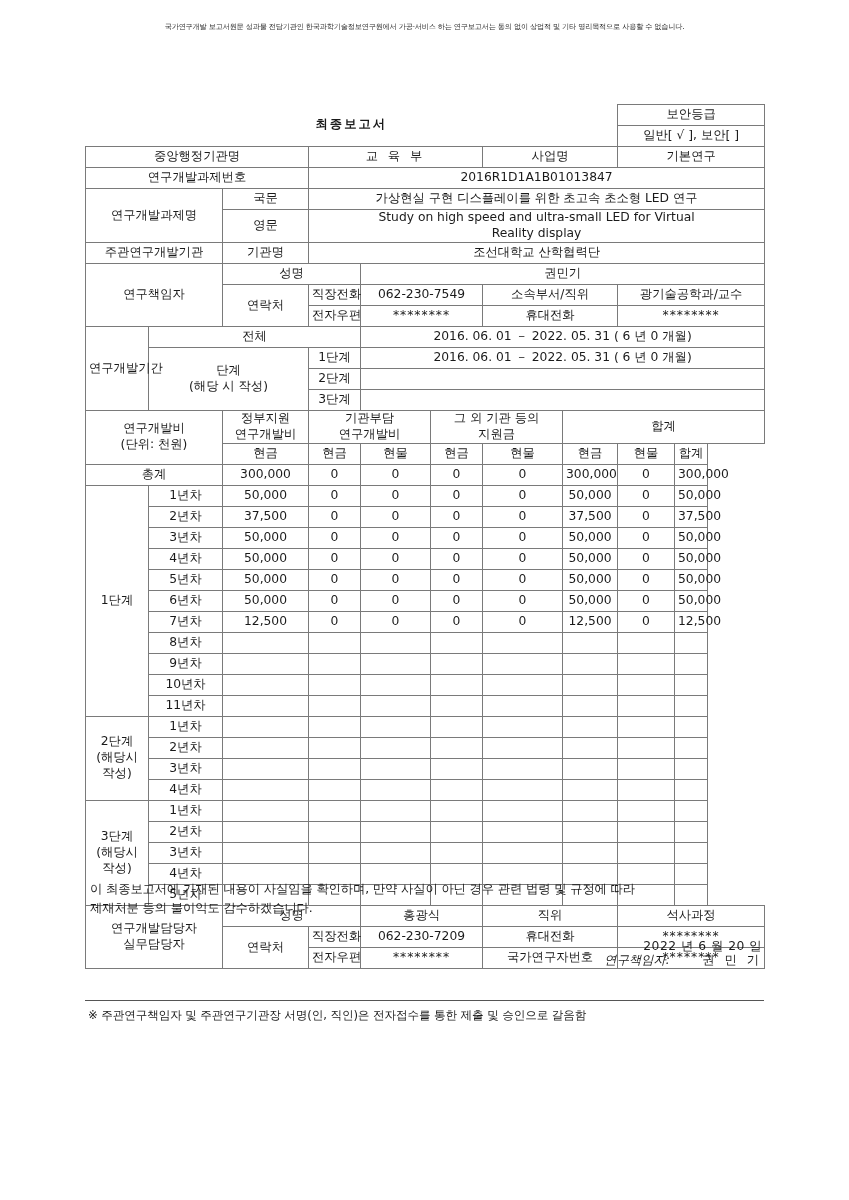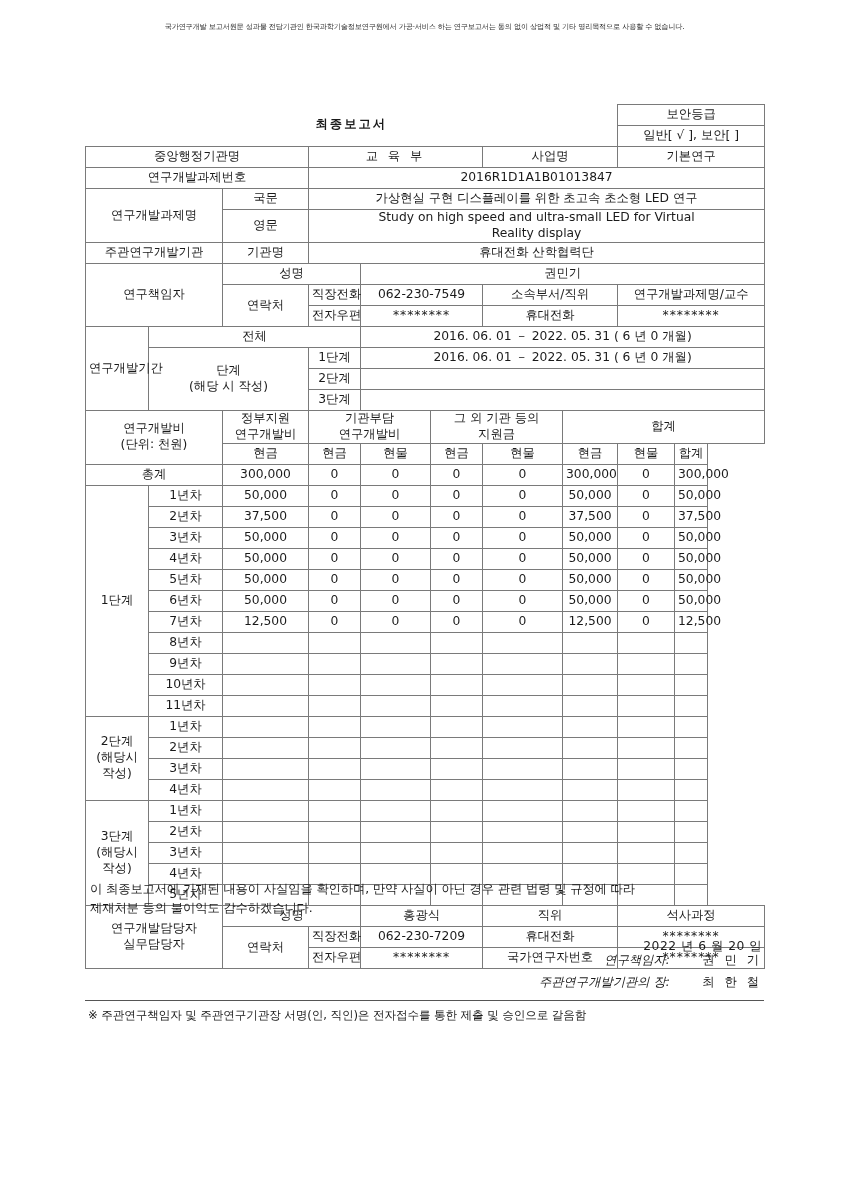--- a/index.html
+++ b/index.html
@@ -186,35 +186,35 @@
         <td class="hd">영문</td>
         <td colspan="8" class="tall">
           <span class="two-line">Study on high speed and ultra-small LED for Virtual</span>
           <span class="two-line">Reality display</span>
         </td>
       </tr>
 
       <tr>
         <td colspan="2" class="hd">주관연구개발기관</td>
         <td class="hd">기관명</td>
-        <td colspan="8">휴대전화 산학협력단</td>
+        <td colspan="8">조선대학교 산학협력단</td>
       </tr>
 
       <tr>
         <td colspan="2" rowspan="3" class="hd">연구책임자</td>
         <td colspan="2" class="hd">성명</td>
         <td colspan="7">권민기</td>
       </tr>
 
       <tr>
         <td rowspan="2" class="hd">연락처</td>
         <td class="hd small">직장전화</td>
         <td colspan="2">062-230-7549</td>
         <td colspan="2" class="hd">소속부서/직위</td>
-        <td colspan="3">연구개발과제명/교수</td>
+        <td colspan="3">광기술공학과/교수</td>
       </tr>
       <tr>
         <td class="hd small">전자우편</td>
         <td colspan="2" class="dots">********</td>
         <td colspan="2" class="hd">휴대전화</td>
         <td colspan="3" class="dots">********</td>
       </tr>
 
       <tr>
         <td rowspan="4" class="hd">연구개발기간</td>
@@ -582,22 +582,18 @@
     <div>제재처분 등의 불이익도 감수하겠습니다.</div>
   </div>
 
   <div class="date-line">2022  년 6 월 20  일</div>
 
   <div class="sig-block">
     <div class="sig-row">
       <span class="sig-label">연구책임자:</span>
       <span class="sig-name">권 민 기</span>
     </div>
-    <div class="sig-row">
-      <span class="sig-label">주관연구개발기관의 장:</span>
-      <span class="sig-name">최 한 철</span>
-    </div>
   </div>
 
   <div class="hr-rule"></div>
   <div class="tail-note">※ 주관연구책임자 및 주관연구기관장 서명(인, 직인)은 전자접수를 통한 제출 및 승인으로 갈음함</div>
 
 </div>
 
 </body></html>

